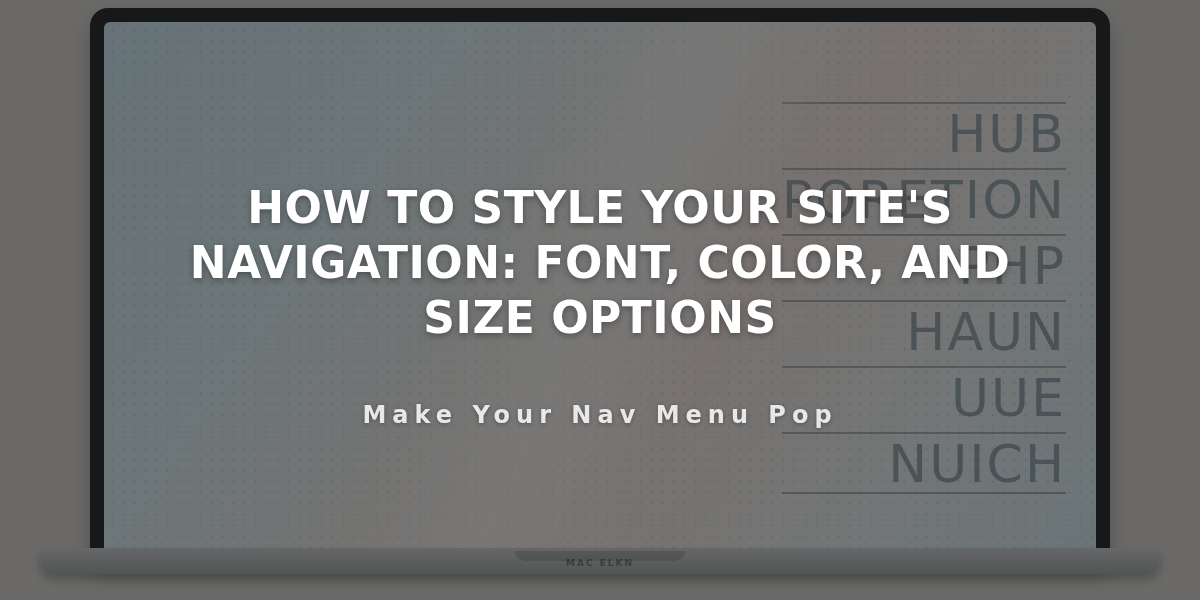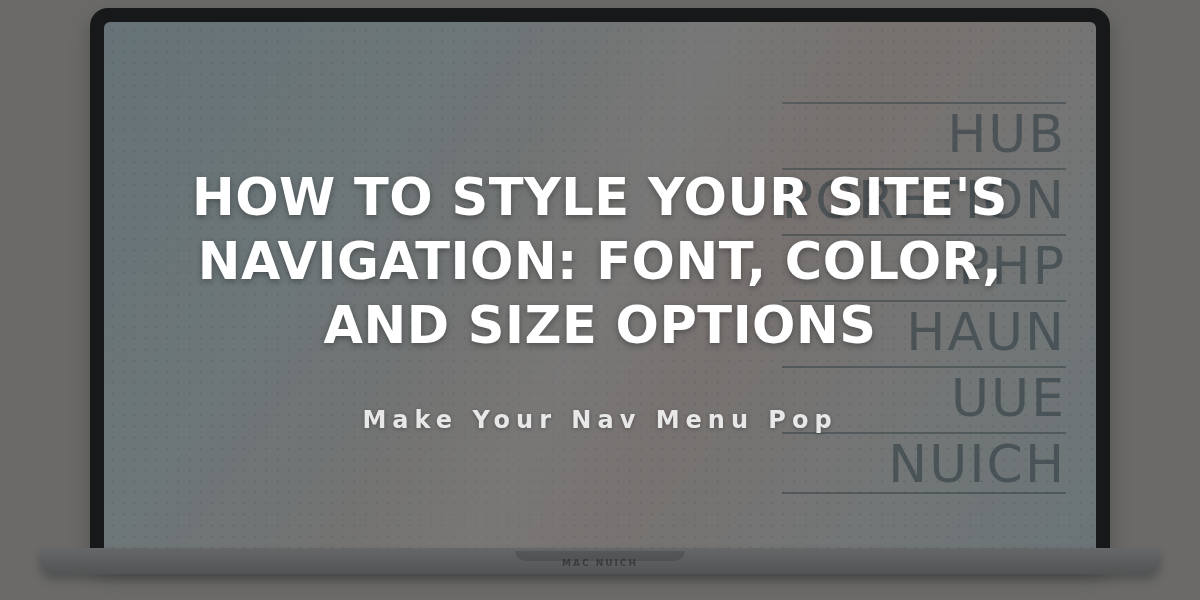--- a/index.html
+++ b/index.html
@@ -158,24 +158,24 @@
     flex-direction: column;
     align-items: center;
     justify-content: center;
     text-align: center;
     color: #ffffff;
     padding: 0 140px;
     box-sizing: border-box;
   }
 
   .title {
-    font-size: 51px;
+    font-size: 44px;
     font-weight: 700;
     line-height: 1.25;
-    margin: 0;
+    margin: 8px;
     text-shadow: 0 2px 6px rgba(0,0,0,0.35);
     letter-spacing: 0.5px;
   }
 
   .subtitle {
     margin-top: 48px;
     font-size: 24px;
     font-weight: 700;
     letter-spacing: 6px;
     color: #e8e8e8;
@@ -193,21 +193,21 @@
       <div class="wordstack">
         <div>HUB</div>
         <div>PORETION</div>
         <div>PHP</div>
         <div>HAUN</div>
         <div>UUE</div>
         <div>NUICH</div>
       </div>
     </div>
     <div class="hinge">
-      <span class="brand">MAC NUICH</span>
+      <span class="brand">MAC ELKN</span>
     </div>
   </div>
 
   <div class="dim"></div>
 
   <div class="overlay">
     <h1 class="title">HOW TO STYLE YOUR SITE'S NAVIGATION: FONT, COLOR, AND SIZE OPTIONS</h1>
     <div class="subtitle">Make Your Nav Menu Pop</div>
   </div>
 

